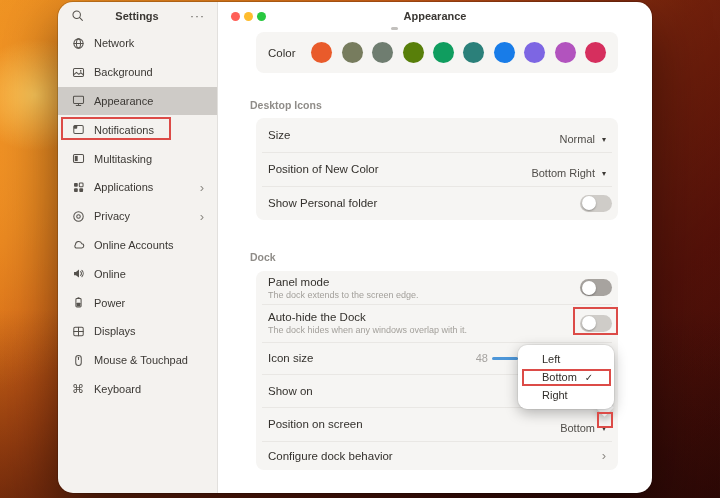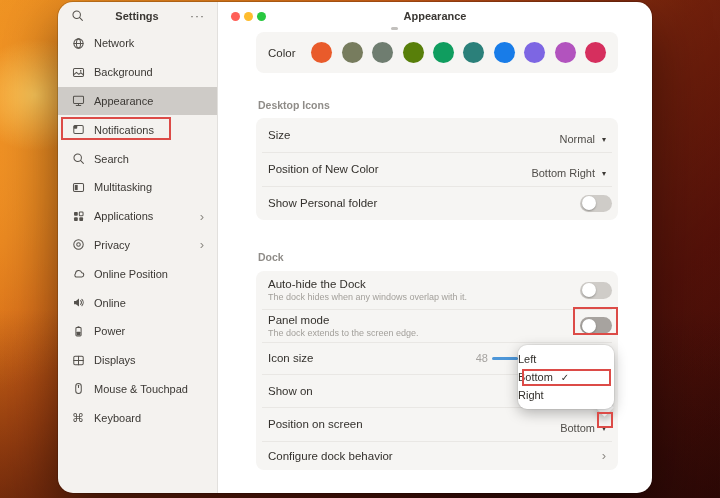--- a/index.html
+++ b/index.html
@@ -40,21 +40,21 @@
 
   
   .main { flex:1; background:#ffffff; position:relative; }
   .titlebar { height:28px; position:relative; }
   .tl { position:absolute; top:9.5px; width:9px; height:9px; border-radius:50%; }
   .title { text-align:center; line-height:28px; font-weight:700; font-size:11px; color:#3a3733; }
   .remnant { position:absolute; left:173px; top:25px; width:7px; height:3px;
              background:#c2c0bd; border-radius:1.5px; }
 
   .card { position:absolute; left:38px; width:362px; background:#f6f5f3; border-radius:8px; }
-  .section-h { position:absolute; left:40px; font-size:10.5px; font-weight:700; color:#8f8c88; }
+  .section-h { position:absolute; left:32px; font-size:10.5px; font-weight:700; color:#8f8c88; }
 
   .color-card { top:30px; height:41px; display:flex; align-items:center; padding:0 12px; }
   .color-label { font-size:11.5px; color:#34312d; }
   .dots { display:flex; gap:9.4px; margin-left:auto; }
   .dot { width:21px; height:21px; border-radius:50%; }
 
   .rows { display:flex; flex-direction:column; }
   .row { display:flex; align-items:center; padding:0 12px; position:relative; flex:1; }
   .row.tglrow { padding-right:6px; }
   .row:not(:first-child)::before { content:''; position:absolute; top:0; left:6px; right:6px;
@@ -77,21 +77,21 @@
 
   .num { position:absolute; left:212px; width:20px; text-align:right;
          font-size:11px; color:#a6a3a0; }
   .slider { position:absolute; left:236px; width:26px; height:3px; top:50%;
             margin-top:-1.5px; border-radius:2px; }
 
   
   .popup { position:absolute; left:300px; top:343px; width:96px; padding:5px 0;
            background:#fff; border-radius:9px; z-index:6;
            box-shadow:0 4px 14px rgba(0,0,0,.28), 0 0 0 1px rgba(0,0,0,.05); }
-  .pop-item { height:18px; display:flex; align-items:center; gap:8px; padding:0 0;
+  .pop-item { height:18px; display:flex; align-items:center; gap:8px; padding:0 24px;
               font-size:11px; color:#312e2a; }
   .pop-check { font-size:10px; color:#312e2a; }
   .popup-tail { position:absolute; left:380px; top:399px; width:13px; height:13px;
                 background:#fff; transform:rotate(45deg); z-index:5;
                 box-shadow:3px 3px 7px rgba(0,0,0,.18); }
 
   
   .anno { position:absolute; border:2px solid #dc4b47; z-index:20; pointer-events:none; }
   .anno1 { left:61px;  top:117px; width:110px; height:23px; }
   .anno2 { left:573px; top:307px; width:45px;  height:28px; }
@@ -152,29 +152,20 @@
               <svg viewBox="0 0 16 16">
                 <rect x="2.2" y="3" width="11.6" height="10" rx="1.5"></rect>
                 <rect class="fillpart" x="2.2" y="3" width="4.2" height="4.2" rx="1"></rect>
               </svg>
             </span>
           <span>Notifications</span>
         </div>
         <div class="side-item">
           <span class="icon">
               <svg viewBox="0 0 16 16">
-                <circle cx="7" cy="7" r="4.6"></circle>
-                <path d="M10.4 10.4L14 14"></path>
-              </svg>
-            </span>
-          <span>Search</span>
-        </div>
-        <div class="side-item">
-          <span class="icon">
-              <svg viewBox="0 0 16 16">
                 <rect x="1.8" y="3.2" width="12.4" height="9.6" rx="1.5"></rect>
                 <rect class="fillpart" x="3.4" y="4.8" width="3.6" height="6.4"></rect>
               </svg>
             </span>
           <span>Multitasking</span>
         </div>
         <div class="side-item">
           <span class="icon">
               <svg viewBox="0 0 16 16">
                 <rect class="fillpart" x="2.5" y="2.5" width="4.6" height="4.6" rx="1"></rect>
@@ -195,21 +186,21 @@
             </span>
           <span>Privacy</span>
           <span class="chev">›</span>
         </div>
         <div class="side-item">
           <span class="icon">
               <svg viewBox="0 0 16 16">
                 <path d="M4.8 12.3h6.9a2.55 2.55 0 00.4-5.1 4 4 0 00-7.8.9 2.65 2.65 0 00.5 4.2z"></path>
               </svg>
             </span>
-          <span>Online Position</span>
+          <span>Online Accounts</span>
         </div>
         <div class="side-item">
           <span class="icon">
               <svg viewBox="0 0 16 16">
                 <path class="fillpart" d="M2.5 6v4h2.3L8.6 13V3L4.8 6z"></path>
                 <path d="M10.6 5.6a3.3 3.3 0 010 4.8M12.2 4.2a5.4 5.4 0 010 7.6"></path>
               </svg>
             </span>
           <span>Online</span>
         </div>
@@ -291,33 +282,33 @@
           </span>
         </div>
         <div class="row tglrow">
           <span class="rlabel">Show Personal folder</span>
           <span class="tgl"></span>
         </div>
       </div>
 
       <div class="section-h" style="top:249px;">Dock</div>
       <div class="card card2 rows">
+        <div class="row tglrow" style="flex:none;height:33px;">
+          <span class="twoline">
+            <span class="rlabel">Panel mode</span>
+            <span class="rsub">The dock extends to the screen edge.</span>
+          </span>
+          <span class="tgl dark"></span>
+        </div>
         <div class="row tglrow" style="flex:none;height:38px;">
           <span class="twoline">
             <span class="rlabel">Auto-hide the Dock</span>
             <span class="rsub">The dock hides when any windows overlap with it.</span>
           </span>
           <span class="tgl"></span>
-        </div>
-        <div class="row tglrow" style="flex:none;height:33px;">
-          <span class="twoline">
-            <span class="rlabel">Panel mode</span>
-            <span class="rsub">The dock extends to the screen edge.</span>
-          </span>
-          <span class="tgl dark"></span>
         </div>
         <div class="row" style="flex:none;height:32px;">
           <span class="rlabel">Icon size</span>
           <span class="num">48</span>
           <span class="slider" style="background: rgb(77, 150, 216);"></span>
         </div>
         <div class="row" style="flex:none;height:33px;">
           <span class="rlabel">Show on</span>
         </div>
         <div class="row" style="flex:none;height:34px;">

